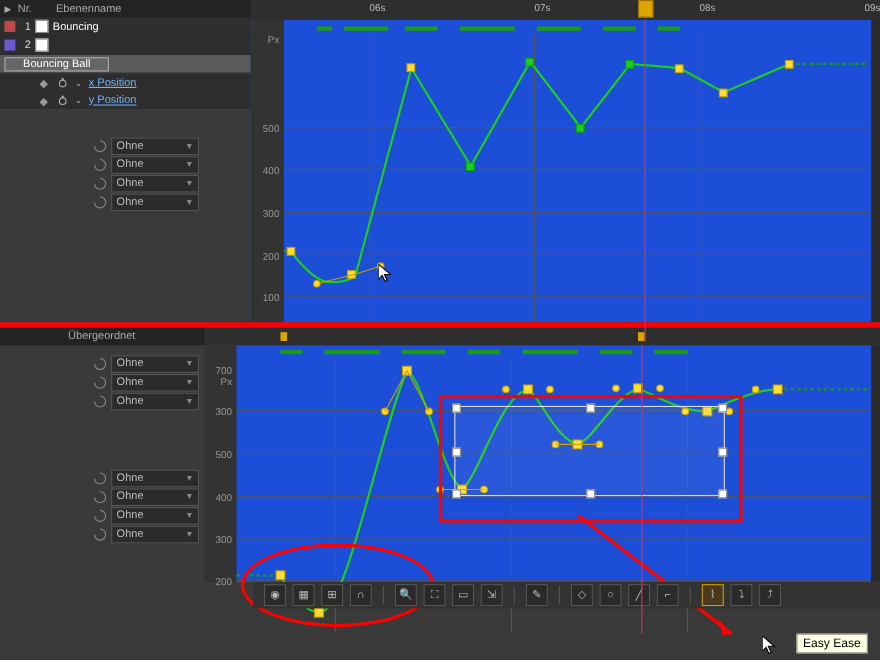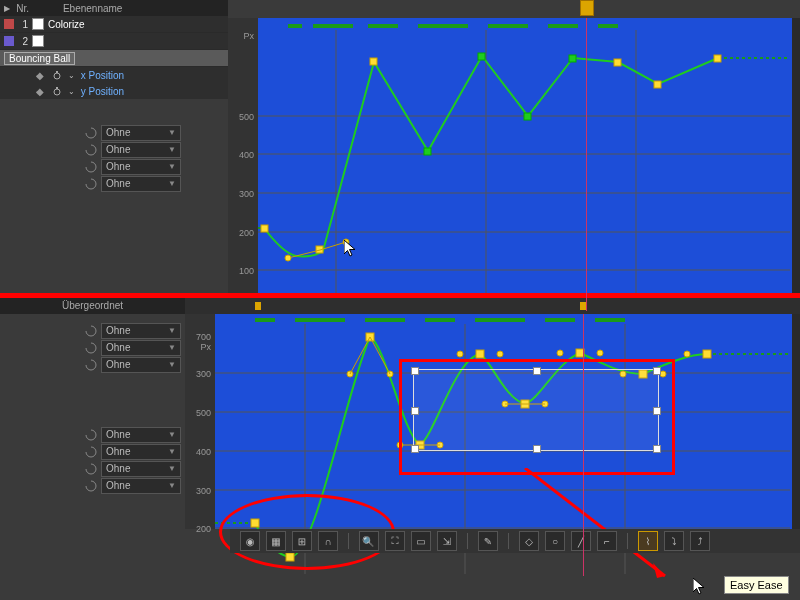--- a/index.html
+++ b/index.html
@@ -13,26 +13,26 @@
 .layers-head .tri{font-size:8px}
 .layer-row{display:flex;align-items:center;height:16px;padding-left:4px;gap:4px;border-bottom:1px solid #2a2a2a}
 .layer-row.sel{background:#5a5a5a}
 .colorchip{width:10px;height:10px}
 .chip-red{background:#c04848}
 .chip-purple{background:#6a5acd}
 .chip-dred{background:#c04040}
 .num{width:10px;text-align:right;color:#ddd}
 .box{width:10px;height:10px;border:1px solid #888;background:#fff}
 .lyrname{flex:1;color:#fff}
-.lyrname.selbox{background:#666;border:1px solid #aaa;padding:0 4px}
+.lyrname.selbox{background:#666;border:1px solid #aaa;padding:0 16px}
 .prop-row{display:flex;align-items:center;height:16px;padding-left:36px;gap:6px;color:#bbb}
 .stopwatch{width:10px;height:10px}
 .stopwatch svg{display:block}
 .kfnav{width:10px;height:10px;color:#999}
-.proplink{color:#6fb1ff;}
+.proplink{color:#6fb1ff;text-decoration:underline}
 
 .spirals{position:absolute;left:0;width:185px}
 .sp-row{display:flex;align-items:center;justify-content:flex-end;height:17px;gap:4px;padding-right:4px}
 .spiral{width:12px;height:12px}
 .dd{width:70px;height:14px;background:#2b2b2b;border:1px solid #555;display:flex;align-items:center;justify-content:space-between;padding:0 4px;color:#bbb}
 .dd .tri{font-size:8px;color:#888}
 
 .tl-head{position:absolute;left:228px;right:0;top:0;height:18px;background:#2e2e2e;border-bottom:1px solid #222}
 .tl-head .ruler{position:absolute;left:30px;right:8px;top:0;height:18px}
 .tl-head .tick{position:absolute;top:2px;font-size:9px;color:#bbb}
@@ -74,28 +74,28 @@
 </style>
 </head>
 <body>
 
 <div class="panel top-panel">
 
   <div class="layers">
     <div class="layers-head">
       <span class="tri">▶</span>
       <span>Nr.</span>
-      <span style="margin-left:28px">Ebenenname</span>
+      <span style="margin-left:16px">Ebenenname</span>
     </div>
 
     <div class="layer-row">
       <span class="colorchip chip-red"></span>
       <span class="num">1</span>
       <span class="box"></span>
-      <span class="lyrname">Colorize</span>
+      <span class="lyrname">Bouncing</span>
     </div>
     <div class="layer-row">
       <span class="colorchip chip-purple"></span>
       <span class="num">2</span>
       <span class="box"></span>
     </div>
     <div class="layer-row sel">
       <span class="colorchip chip-dred"></span>
       <span class="num">3</span>
       <span class="box"></span>
@@ -157,20 +157,28 @@
         <span class="spiral"><svg viewBox="0 0 12 12">
             <path d="M6 1a5 5 0 1 1-5 5" fill="none" stroke="#888"></path>
           </svg></span>
         <span class="dd">
           <span>Ohne</span>
           <span class="tri">▼</span>
         </span>
       </div>
   </div>
 
+  <div class="tl-head">
+    <div class="ruler">
+      <span class="tick" style="left:78px">06s</span>
+      <span class="tick" style="left:228px">07s</span>
+      <span class="tick" style="left:378px">08s</span>
+      <span class="tick" style="left:528px">09s</span>
+    </div>
+  </div>
 
   <div class="graph">
     <div class="yaxis">
       <div style="top:13px;font-size:9px">Px</div>
       <div style="top:94px">500</div>
       <div style="top:132px">400</div>
       <div style="top:171px">300</div>
       <div style="top:210px">200</div>
       <div style="top:248px">100</div>
     </div>

